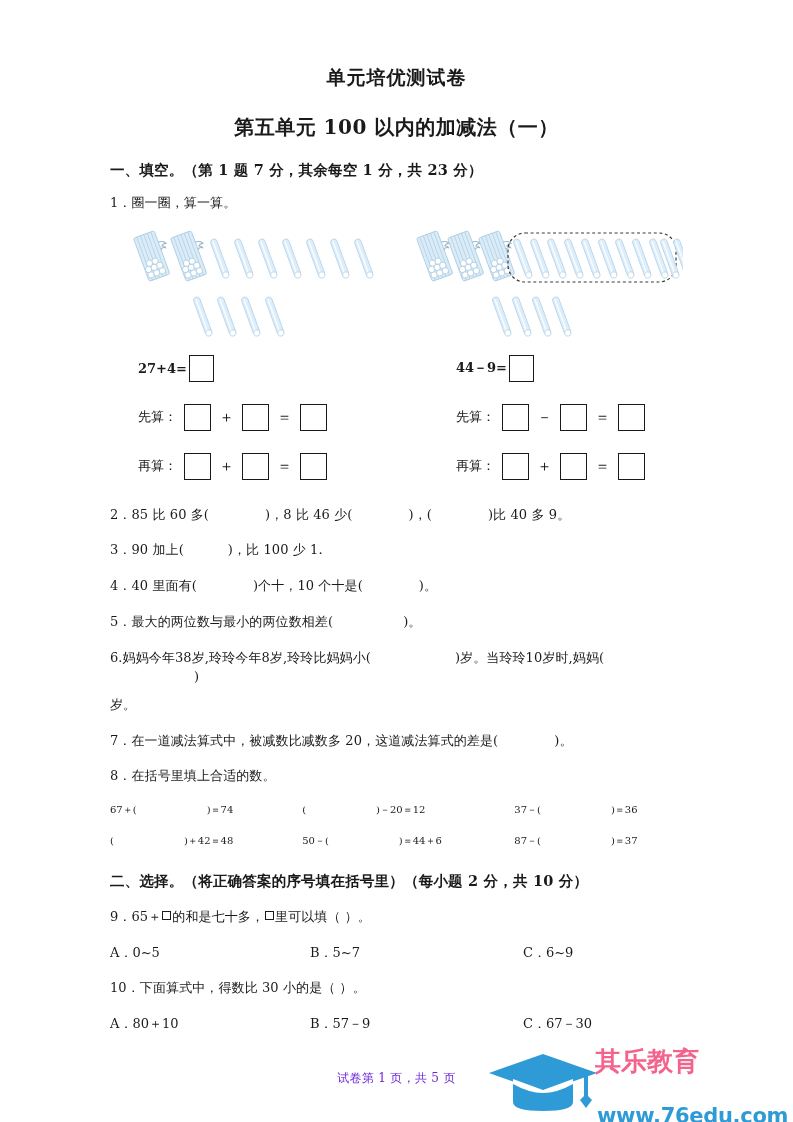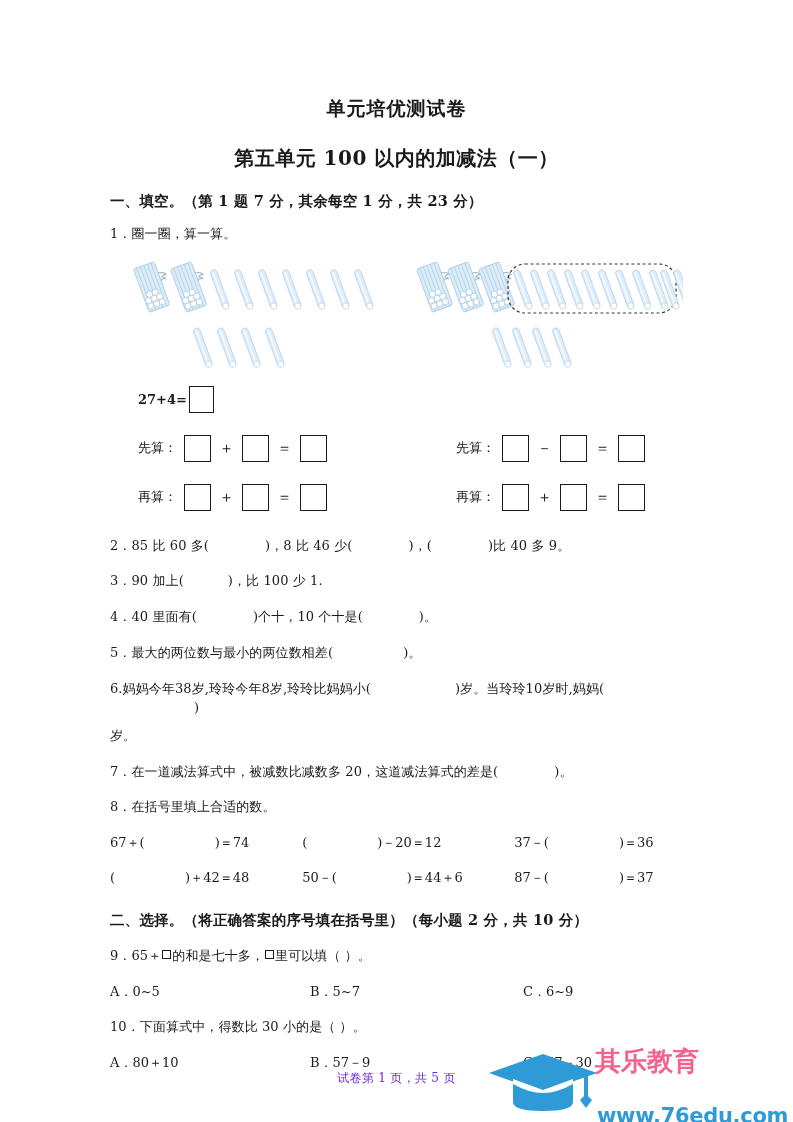--- a/index.html
+++ b/index.html
@@ -24,21 +24,21 @@
     padding: 0 110px;
   }
 
   
   .title-main {
     text-align: center;
     font-size: 19px;
     font-weight: bold;
     letter-spacing: 1px;
     margin: 0;
-    padding-top: 97px;
+    padding-top: 66px;
     line-height: 1.2;
   }
   .title-sub {
     text-align: center;
     font-size: 20px;
     font-weight: bold;
     letter-spacing: 0.5px;
     margin: 0;
     padding-top: 26px;
     line-height: 1.2;
@@ -125,21 +125,21 @@
   }
   .op {
     font-size: 15px;
     margin: 0 8px;
     font-family: "DejaVu Sans", sans-serif;
   }
 
   
   .eq-grid-row {
     display: flex;
-    font-size: 13px;
+    font-size: 10px;
     padding-top: 17px;
   }
   .eq-grid-row > div { white-space: nowrap; }
   .eq-cell-1 { width: 205px; }
   .eq-cell-2 { width: 190px; }
   .eq-cell-3 { width: 180px; margin-left: 34px; }
 
   
   .opts {
     display: flex;
@@ -293,20 +293,24 @@
     </svg>
   </div>
 
   <div class="eq-block">
 
     <div class="eq-row">
       <div class="eq-col left">
         <span class="eq-text">27+4=</span>
         <span class="box small"></span>
       </div>
+      <div class="eq-col right">
+        <span class="eq-text">44－9=</span>
+        <span class="box small"></span>
+      </div>
     </div>
 
     <div class="eq-row" style="margin-top:22px;">
       <div class="eq-col left">
         <span class="eq-label">先算：</span>
         <span class="box"></span>
         <span class="op">＋</span>
         <span class="box"></span>
         <span class="op">＝</span>
         <span class="box"></span>

